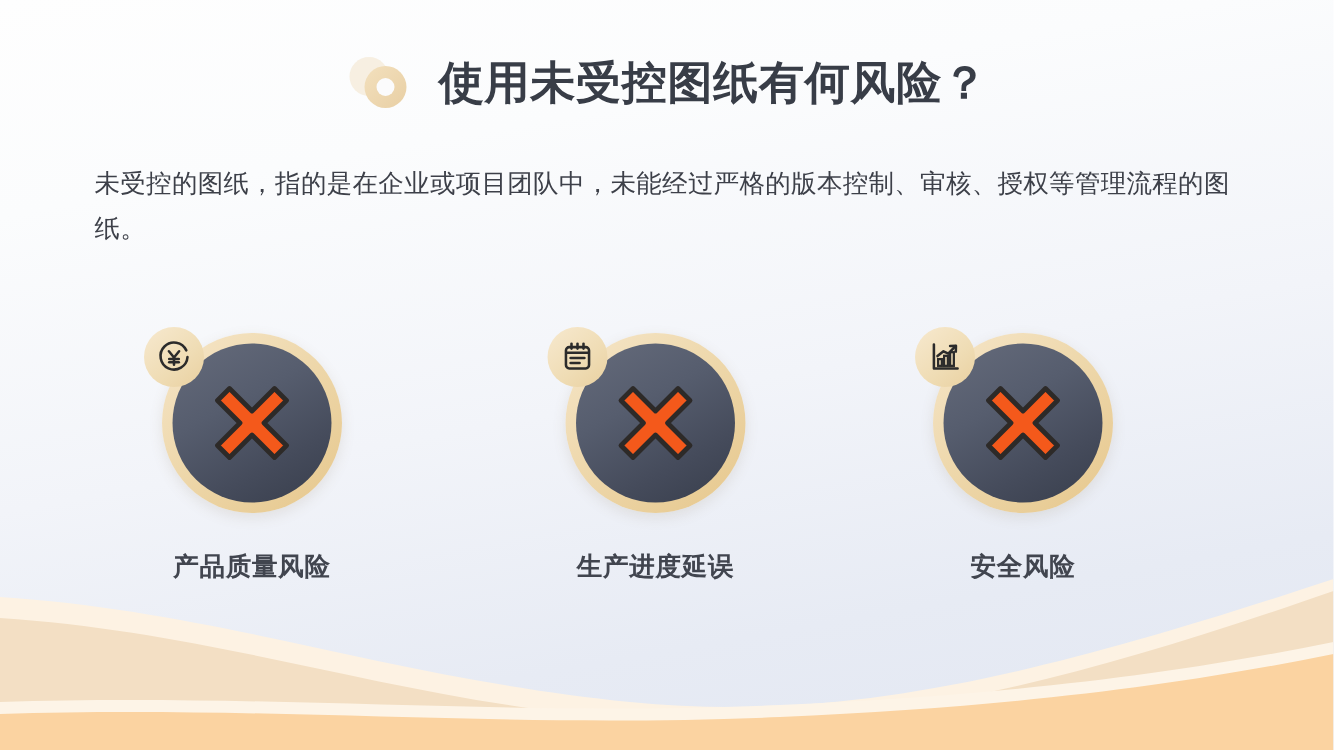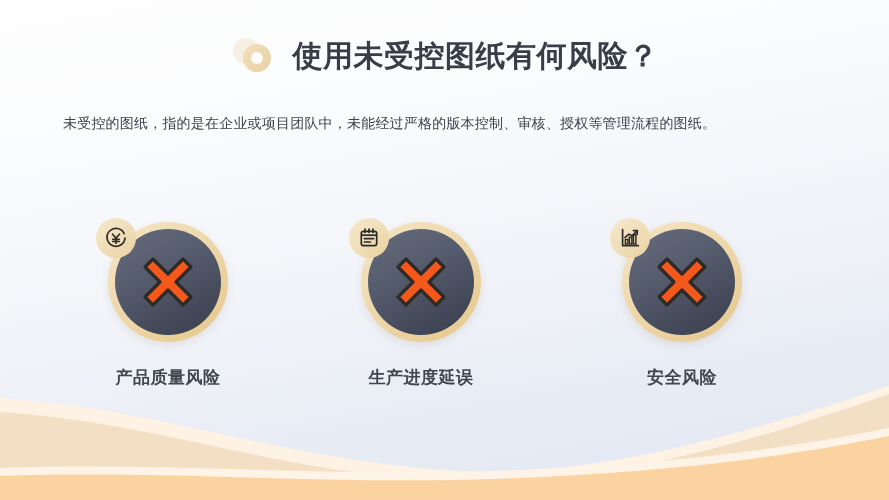--- a/index.html
+++ b/index.html
@@ -38,30 +38,30 @@
     border-radius:50%;background:#fbfbfc;
   }
   .title-text{
     font-size:30px;font-weight:bold;color:#383d47;letter-spacing:.5px;
     white-space:nowrap;line-height:1;
   }
 
   
   .para{
     position:absolute;left:63px;top:108px;width:772px;
-    font-size:14px;line-height:30px;color:#3d4049;letter-spacing:.2px;
+    font-size:17px;line-height:30px;color:#3d4049;letter-spacing:.2px;
   }
 
   
   .cards{
     position:absolute;left:0;top:222px;width:889px;height:180px;
   }
   .card{position:absolute;top:0;width:200px;text-align:center;}
   .card-1{left:68px;}
-  .card-2{left:321px;}
+  .card-2{left:337px;}
   .card-3{left:582px;}
 
   .circle-wrap{
     position:relative;width:120px;height:120px;margin:0 auto;
   }
   .ring{
     position:absolute;left:0;top:0;width:120px;height:120px;border-radius:50%;
     background:linear-gradient(140deg,#f6e6c9 0%,#eed8ac 45%,#e6c78c 100%);
     box-shadow:0 3px 9px rgba(120,100,60,.13);
   }

